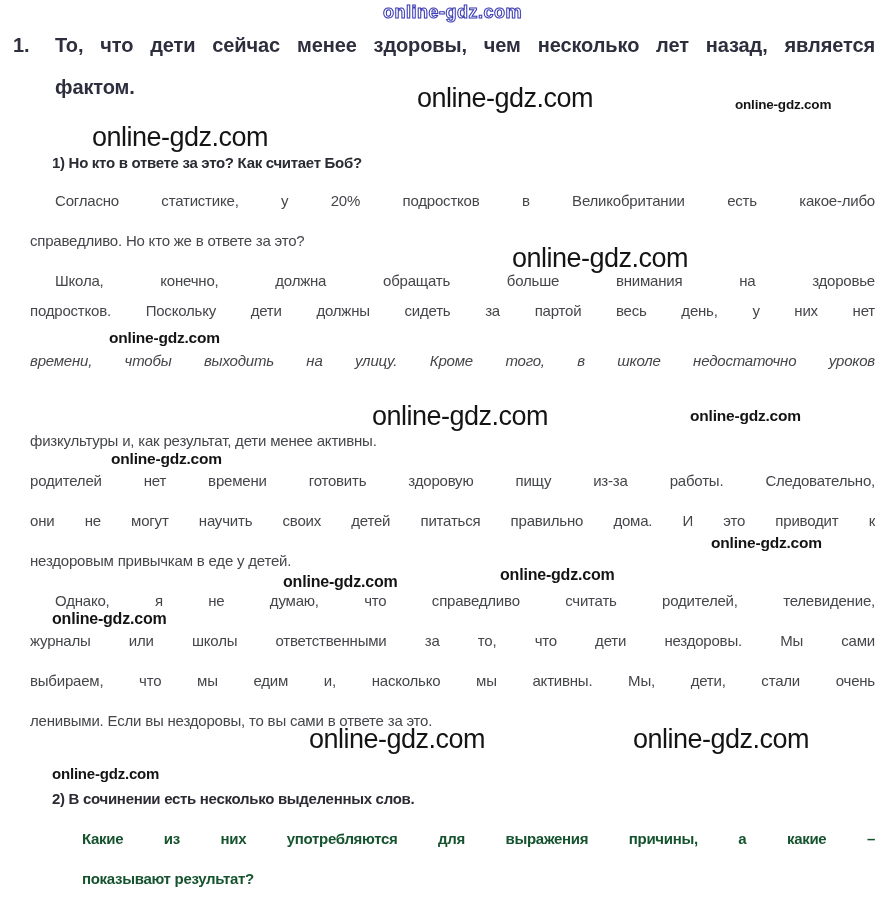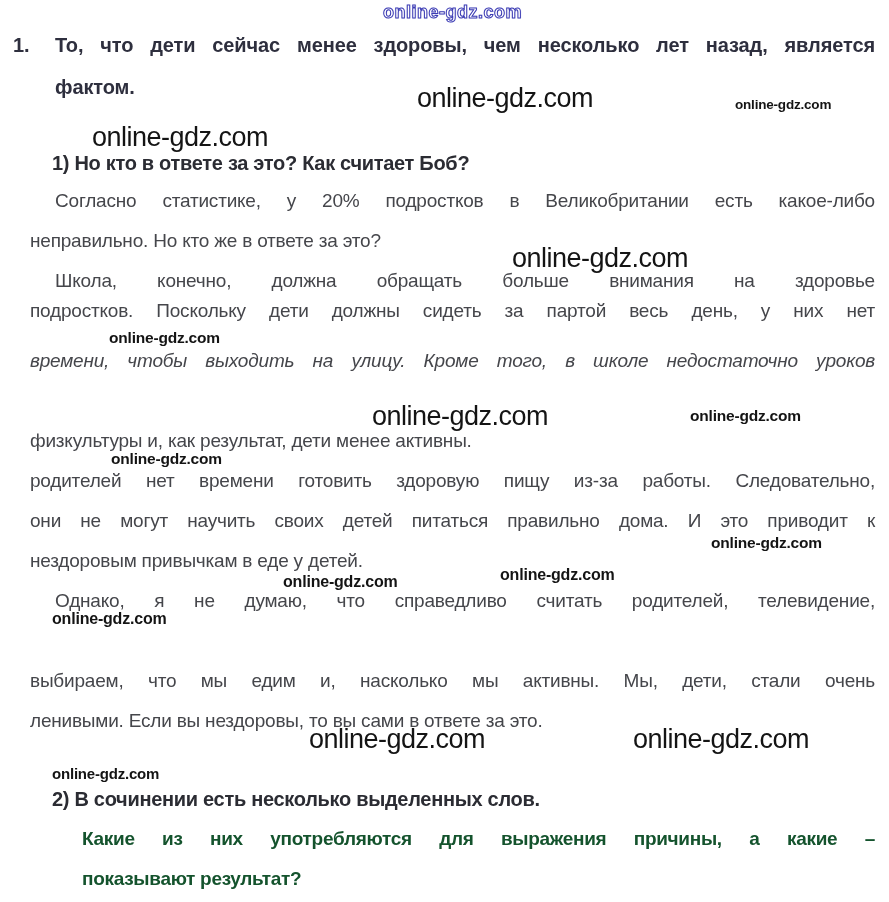--- a/index.html
+++ b/index.html
@@ -7,21 +7,21 @@
     position:relative;
     width:889px;height:902px;
     background:#ffffff;
     font-family:"Liberation Sans","DejaVu Sans",sans-serif;
     overflow:hidden;
   }
   
   .line{
     position:absolute;
     left:30px;right:14px;
-    font-size:19px;line-height:22px;
+    font-size:15px;line-height:22px;
     color:#45464b;
     letter-spacing:-0.2px;
     white-space:nowrap;
   }
   .just{
     white-space:normal;
     text-align:justify;
     -moz-text-align-last:justify;
     text-align-last:justify;
   }
@@ -30,21 +30,21 @@
   .task-num{
     position:absolute;left:13px;top:34px;
     font-size:20px;font-weight:bold;color:#2e2f3e;line-height:22px;
   }
   .stmt{
     font-size:20px;font-weight:bold;color:#2e2f3e;letter-spacing:-0.1px;
   }
   
   .heading{
     position:absolute;left:52px;right:14px;
-    font-size:20px;font-weight:bold;color:#2b2c33;
+    font-size:15px;font-weight:bold;color:#2b2c33;
     letter-spacing:-0.3px;line-height:22px;white-space:nowrap;
   }
   .qbold{
     font-weight:bold;color:#14532d;letter-spacing:-0.3px;left:82px;
   }
   
   .wm{
     position:absolute;
     color:var(--wm-color,#141414);
     white-space:nowrap;
@@ -81,32 +81,33 @@
   <div class="wm wm-big" style="left:633px;top:726px;">online-gdz.com</div>
   <div class="wm wm-small" style="left:52px;top:766px;font-size:15px;">online-gdz.com</div>
 
   <div class="task-num">1.</div>
   <div class="line just ind stmt" style="top:34px;">То, что дети сейчас менее здоровы, чем несколько лет назад, является</div>
   <div class="line ind stmt" style="top:76px;">фактом.</div>
 
   <div class="heading" style="top:152px;">1) Но кто в ответе за это? Как считает Боб?</div>
 
   <div class="line just ind" style="top:190px;">Согласно статистике, у 20% подростков в Великобритании есть какое-либо</div>
-  <div class="line" style="top:230px;">неправильно. Но кто же в ответе за это?</div>
+  <div class="line" style="top:230px;">справедливо. Но кто же в ответе за это?</div>
 
   <div class="line just ind" style="top:270px;">Школа, конечно, должна обращать больше внимания на здоровье</div>
   <div class="line just" style="top:300px;">подростков. Поскольку дети должны сидеть за партой весь день, у них нет</div>
   <div class="line just" style="top:350px;font-style:italic;">времени, чтобы выходить на улицу. Кроме того, в школе недостаточно уроков</div>
   <div class="line" style="top:390px;margin-top:40px;">физкультуры и, как результат, дети менее активны.</div>
 
   <div class="line just" style="top:470px;">родителей нет времени готовить здоровую пищу из-за работы. Следовательно,</div>
   <div class="line just" style="top:510px;">они не могут научить своих детей питаться правильно дома. И это приводит к</div>
   <div class="line" style="top:550px;">нездоровым привычкам в еде у детей.</div>
 
   <div class="line just ind" style="top:590px;">Однако, я не думаю, что справедливо считать родителей, телевидение,</div>
+  <div class="line just" style="top:630px;">журналы или школы ответственными за то, что дети нездоровы. Мы сами</div>
   <div class="line just" style="top:670px;">выбираем, что мы едим и, насколько мы активны. Мы, дети, стали очень</div>
   <div class="line" style="top:710px;">ленивыми. Если вы нездоровы, то вы сами в ответе за это.</div>
 
   <div class="heading" style="top:788px;">2) В сочинении есть несколько выделенных слов.</div>
 
   <div class="line just qbold" style="top:828px;">Какие из них употребляются для выражения причины, а какие –</div>
   <div class="line qbold" style="top:868px;">показывают результат?</div>
 
 </div>
 

